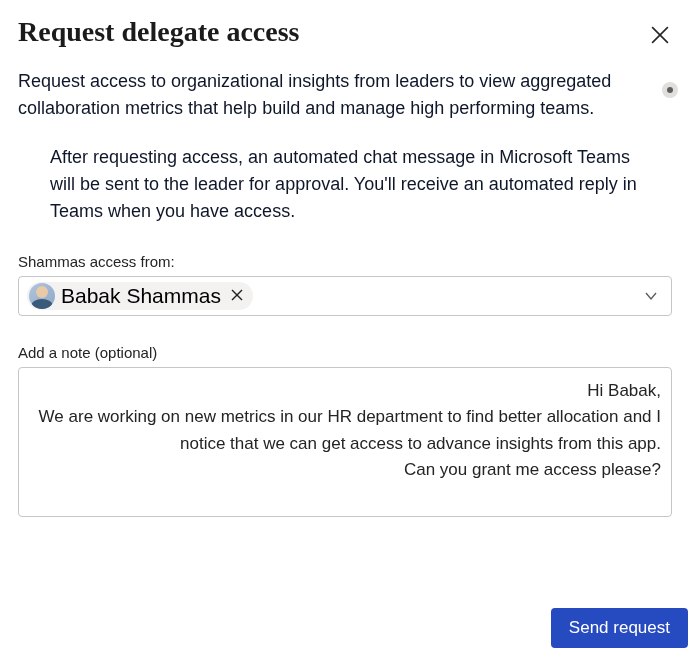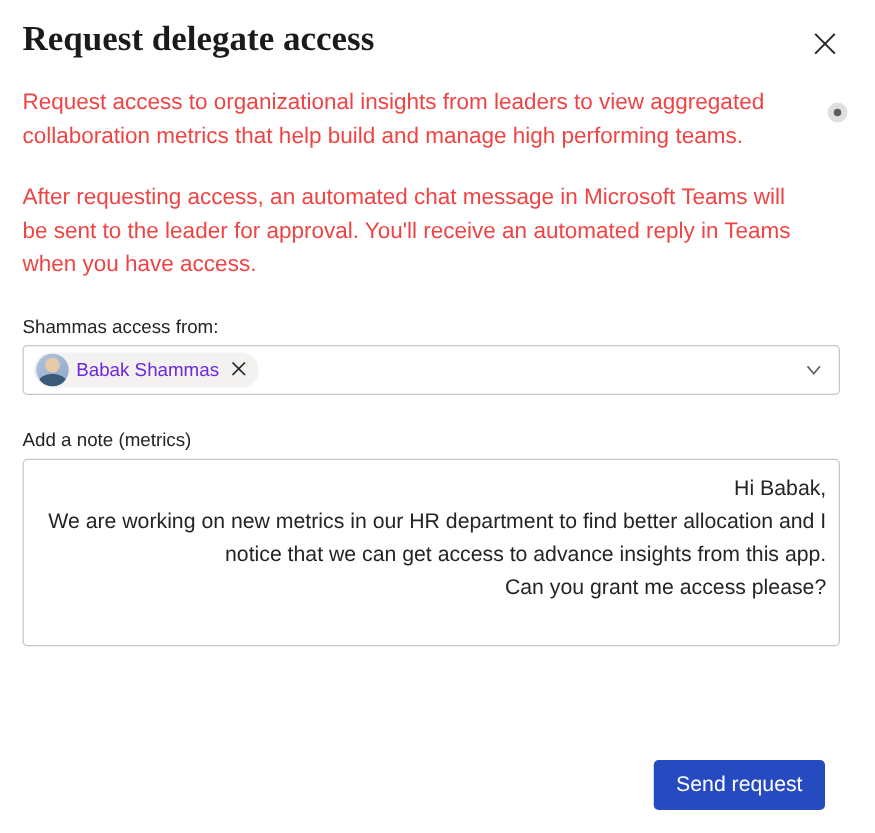--- a/index.html
+++ b/index.html
@@ -35,24 +35,24 @@
       justify-content: center;
       color: #242424;
       margin-top: 4px;
       margin-right: 4px;
     }
     .close-btn svg { width: 18px; height: 18px; }
     .desc-block {
       margin-top: 14px;
       font-size: 18px;
       line-height: 1.5;
-      color: #ef4444;
+      color: #0f172a;
       max-width: 620px;
     }
-    .desc-block p + p { margin-top: 22px; }
+    .desc-block p + p { margin-top: 22px; margin-left: 32px; }
     .info-badge {
       position: absolute;
       top: 82px;
       right: 22px;
       width: 16px;
       height: 16px;
       border-radius: 50%;
       background: #e1dfdd;
       display: flex;
       align-items: center;
@@ -111,22 +111,22 @@
       top:3px;left:7px;
     }
     .avatar::after{
       content:"";
       position:absolute;
       width:22px;height:14px;border-radius:50% 50% 0 0;
       background:#3a5a7a;
       bottom:-4px;left:2px;
     }
     .chip-name {
-      font-size: 15px;
-      color: #6d28d9;
+      font-size: 21px;
+      color: #000000;
     }
     .chip-remove {
       width: 20px;
       height: 20px;
       border: none;
       background: transparent;
       cursor: pointer;
       display: flex;
       align-items: center;
       justify-content: center;
@@ -151,21 +151,21 @@
       font-family: inherit;
       font-size: 17px;
       line-height: 1.55;
       color: #242424;
       resize: none;
       text-align: right;
     }
     .footer {
       position: absolute;
       bottom: 18px;
-      right: 40px;
+      right: 12px;
     }
     .send-btn {
       background: #264ac0;
       color: #fff;
       border: none;
       border-radius: 4px;
       font-size: 17px;
       font-weight: 500;
       padding: 10px 18px;
       cursor: pointer;
@@ -213,21 +213,21 @@
       </span>
     </button>
   </div>
   <span class="chevron">
     <svg viewBox="0 0 14 14" stroke="currentColor" stroke-width="1.4" fill="none">
       <polyline points="2,4 7,10 12,4"></polyline>
     </svg>
   </span>
 </div>
 
-<div class="field-label">Add a note (metrics)</div>
+<div class="field-label">Add a note (optional)</div>
 
 <textarea class="note-area" style="">Hi Babak,
 We are working on new metrics in our HR department to find better allocation and I notice that we can get access to advance insights from this app.
 Can you grant me access please?</textarea>
 
 <div class="footer">
   <button class="send-btn">Send request</button>
 </div>
 
 

